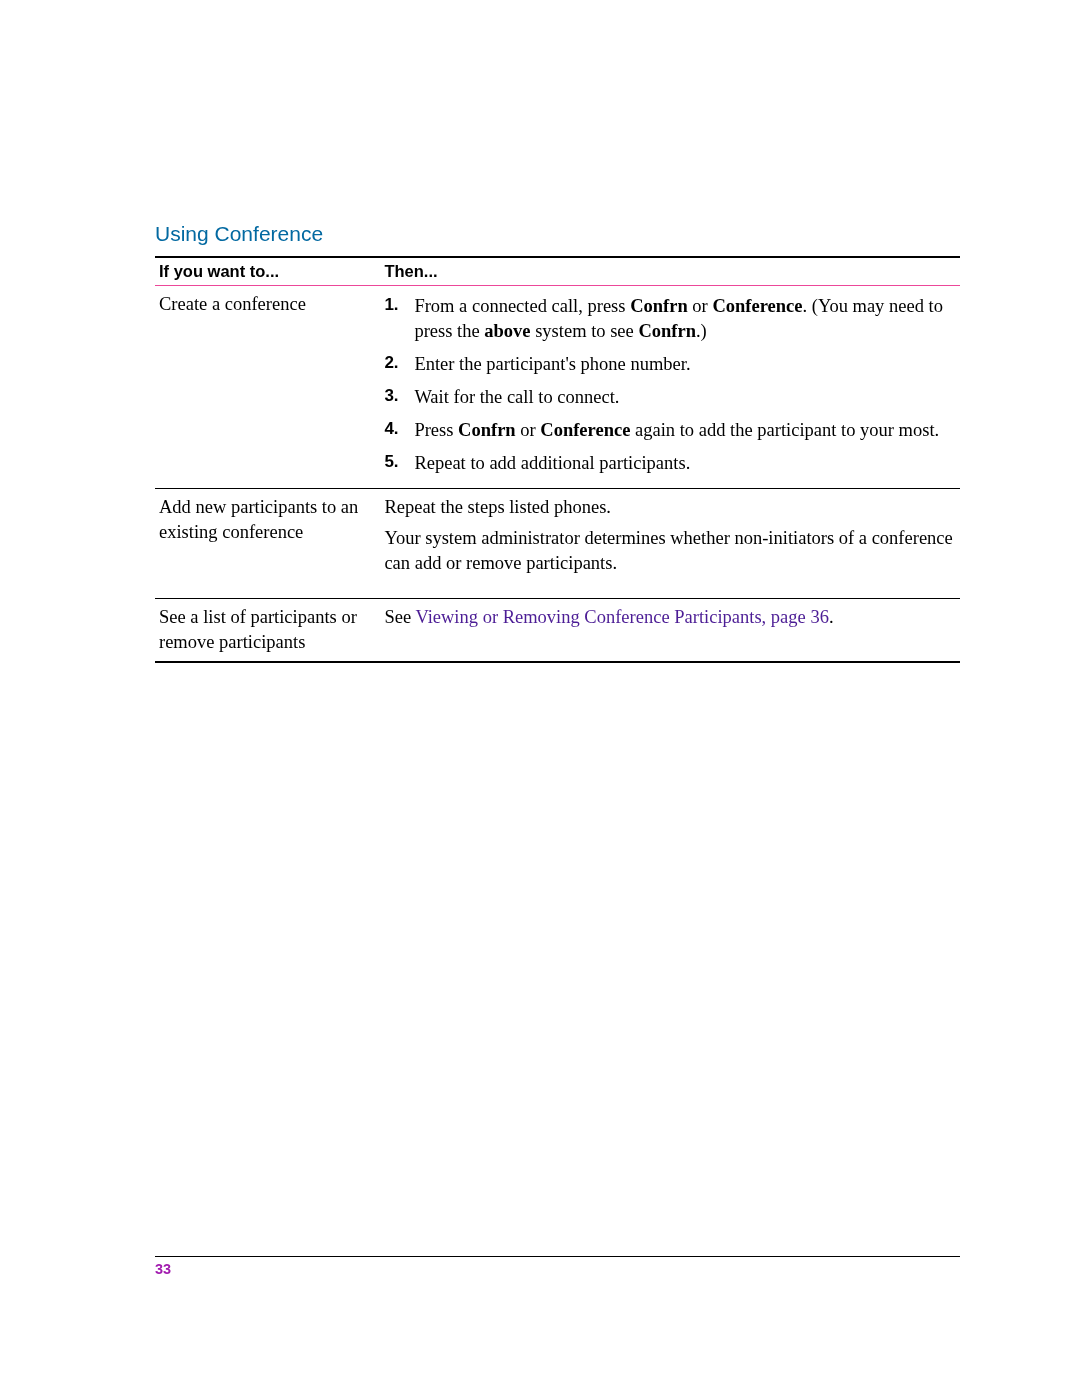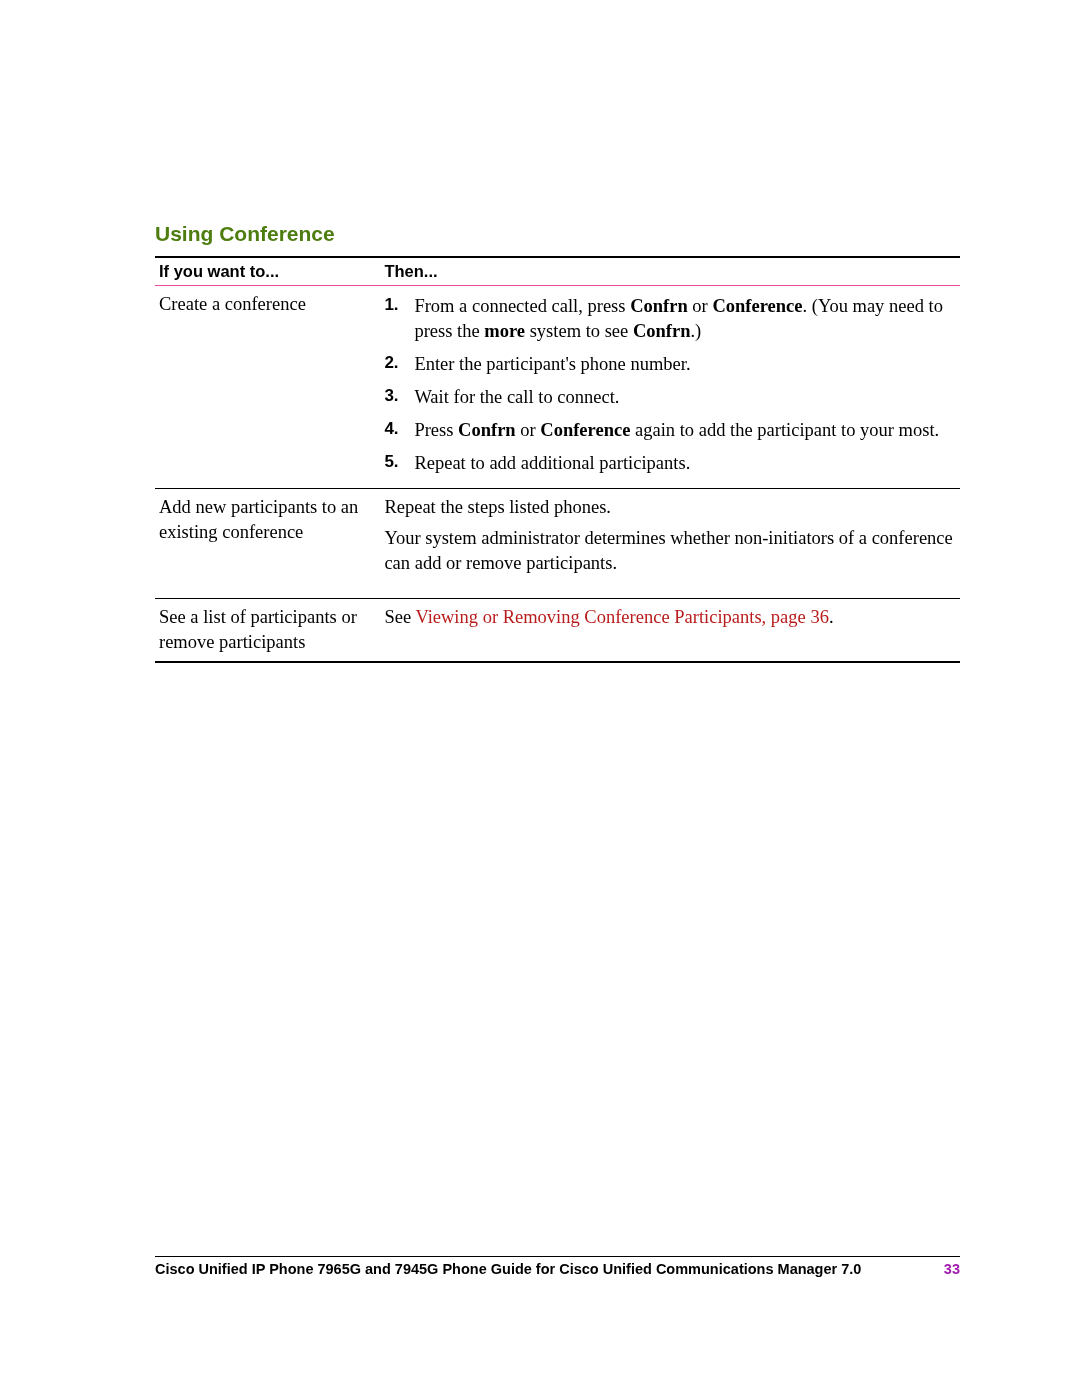--- a/index.html
+++ b/index.html
@@ -13,22 +13,22 @@
   }
   .page {
     position: relative;
     width: 1080px;
     height: 1397px;
     box-sizing: border-box;
     padding: 222px 120px 0 155px;
   }
   h2.section-heading {
     font-family: Arial, Helvetica, sans-serif;
-    font-weight: 700;
-    color: #4d7c0f;
+    font-weight: 400;
+    color: #0369a1;
     font-size: 21px;
     margin: 0 0 10px 0;
   }
   p.intro {
     font-size: 18.5px;
     margin: 0 0 14px 0;
     line-height: 1.35;
   }
   table.doc-table {
     border-collapse: collapse;
@@ -76,21 +76,21 @@
     top: 2px;
     font-family: Arial, Helvetica, sans-serif;
     font-weight: 700;
     font-size: 17px;
   }
   .cell-para {
     margin: 0 0 6px 0;
   }
   .cell-para:last-child { margin-bottom: 16px; }
   a.doc-link {
-    color: #b91c1c;
+    color: #4c1d95;
     text-decoration: none;
   }
   .footer {
     position: absolute;
     left: 155px;
     right: 120px;
     bottom: 120px;
     border-top: 1px solid #000;
     padding-top: 4px;
     display: flex;
@@ -129,21 +129,21 @@
         <th>If you want to...</th>
         <th>Then...</th>
       </tr>
     </thead>
     <tbody>
       <tr>
         <td>Create a conference</td>
         <td>
           <ol class="steps">
             <li>
-              <span>From a connected call, press </span><span class="b">Confrn</span><span> or </span><span class="b">Conference</span><span>. (You may need to press the </span><span class="b">more</span><span> system to see </span><span class="b">Confrn</span><span>.)</span>
+              <span>From a connected call, press </span><span class="b">Confrn</span><span> or </span><span class="b">Conference</span><span>. (You may need to press the </span><span class="b">above</span><span> system to see </span><span class="b">Confrn</span><span>.)</span>
             </li>
             <li>Enter the participant's phone number.</li>
             <li>Wait for the call to connect.</li>
             <li>
               <span>Press </span><span class="b">Confrn</span><span> or </span><span class="b">Conference</span><span> again to add the participant to your most.</span>
             </li>
             <li>Repeat to add additional participants.</li>
           </ol>
         </td>
       </tr>
@@ -157,17 +157,16 @@
       <tr class="last">
         <td>See a list of participants or remove participants</td>
         <td>
           <span>See </span><a href="#" class="doc-link">Viewing or Removing Conference Participants, page 36</a><span>.</span>
         </td>
       </tr>
     </tbody>
   </table>
 
   <div class="footer">
-    <div class="footer-title">Cisco Unified IP Phone 7965G and 7945G Phone Guide for Cisco Unified Communications Manager 7.0</div>
     <div class="footer-page">33</div>
   </div>
 
 </div>
 
 </body></html>

